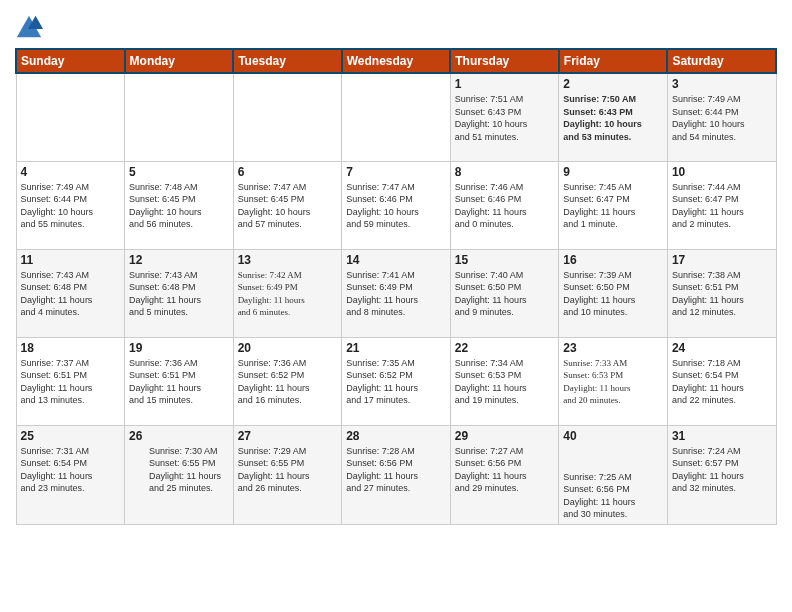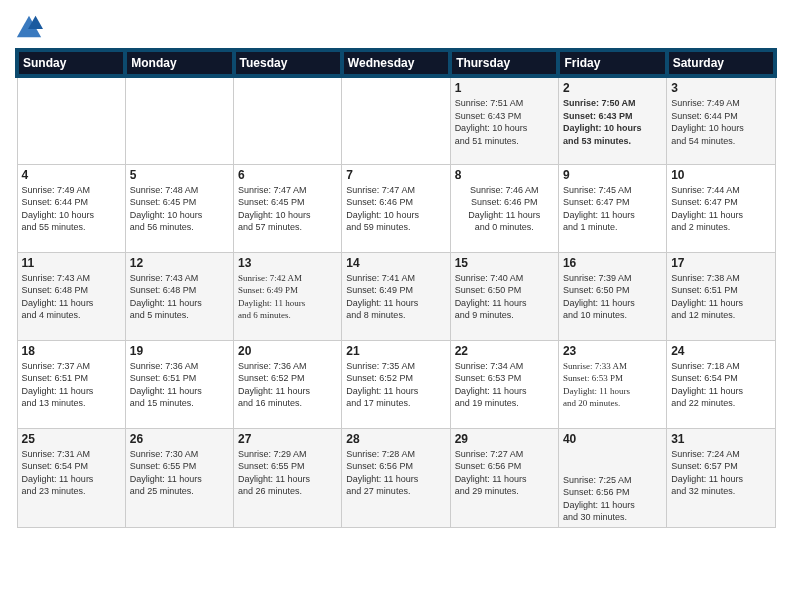--- a/index.html
+++ b/index.html
@@ -58,27 +58,27 @@
     .location {
       font-size: 15px;
       color: #333;
     }
     .calendar {
       width: 100%;
       border-collapse: collapse;
       table-layout: fixed;
     }
     .calendar th {
-      background-color: #0f172a;
+      background-color: #c2410c;
       color: #fff;
       font-size: 12px;
       font-weight: bold;
       padding: 4px 4px;
       text-align: left;
-      border: 4px solid #0c4a6e;
+      border: 2px solid #0c4a6e;
     }
     .calendar td {
       border: 1px solid #ccc;
       vertical-align: top;
       padding: 3px 4px;
       font-size: 9.5px;
       color: #222;
       height: 88px;
       background: #fff;
     }
@@ -189,21 +189,21 @@
           </td>
           <td>
             <span class="day-number">7</span>
             <div class="day-info" style="white-space: pre-line;">Sunrise: 7:47 AM
 Sunset: 6:46 PM
 Daylight: 10 hours
 and 59 minutes.</div>
           </td>
           <td>
             <span class="day-number">8</span>
-            <div class="day-info" style="white-space: pre-line; text-align: center;">Sunrise: 7:46 AM
+            <div class="day-info" style="white-space: pre-line;">Sunrise: 7:46 AM
 Sunset: 6:46 PM
 Daylight: 11 hours
 and 0 minutes.</div>
           </td>
           <td>
             <span class="day-number">9</span>
             <div class="day-info" style="white-space: pre-line;">Sunrise: 7:45 AM
 Sunset: 6:47 PM
 Daylight: 11 hours
 and 1 minute.</div>
@@ -321,21 +321,21 @@
         <tr>
           <td>
             <span class="day-number">25</span>
             <div class="day-info" style="white-space: pre-line;">Sunrise: 7:31 AM
 Sunset: 6:54 PM
 Daylight: 11 hours
 and 23 minutes.</div>
           </td>
           <td>
             <span class="day-number">26</span>
-            <div class="day-info" style="white-space: pre-line;">Sunrise: 7:30 AM
+            <div class="day-info" style="white-space: pre-line; margin-left: 20px;">Sunrise: 7:30 AM
 Sunset: 6:55 PM
 Daylight: 11 hours
 and 25 minutes.</div>
           </td>
           <td>
             <span class="day-number">27</span>
             <div class="day-info" style="white-space: pre-line;">Sunrise: 7:29 AM
 Sunset: 6:55 PM
 Daylight: 11 hours
 and 26 minutes.</div>

